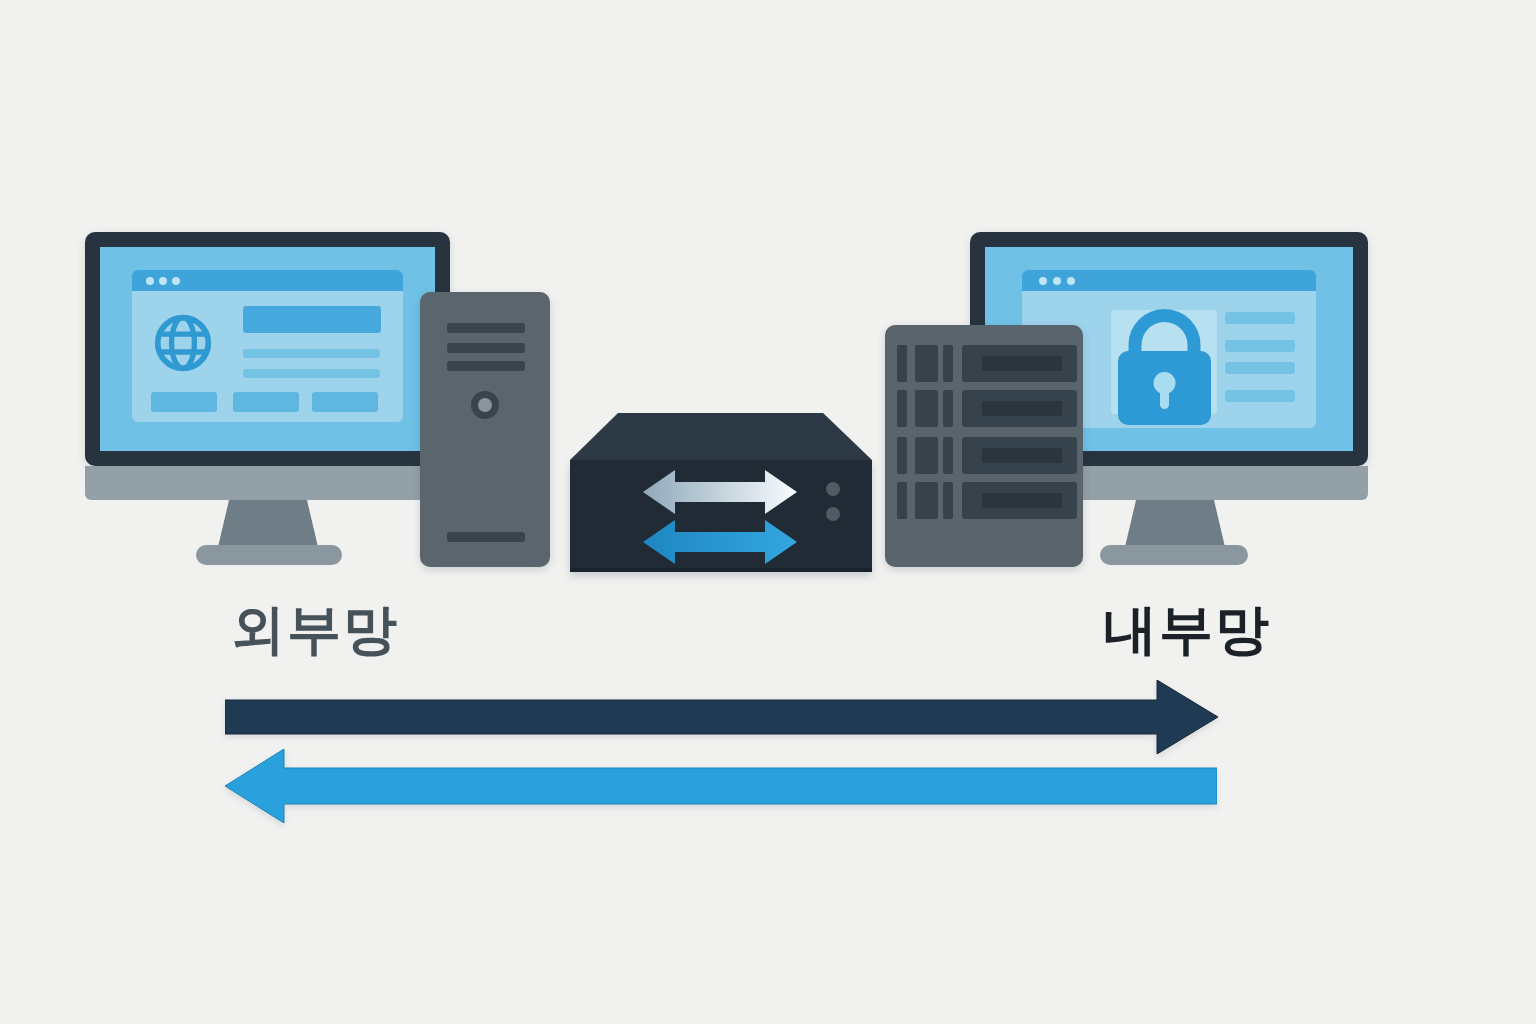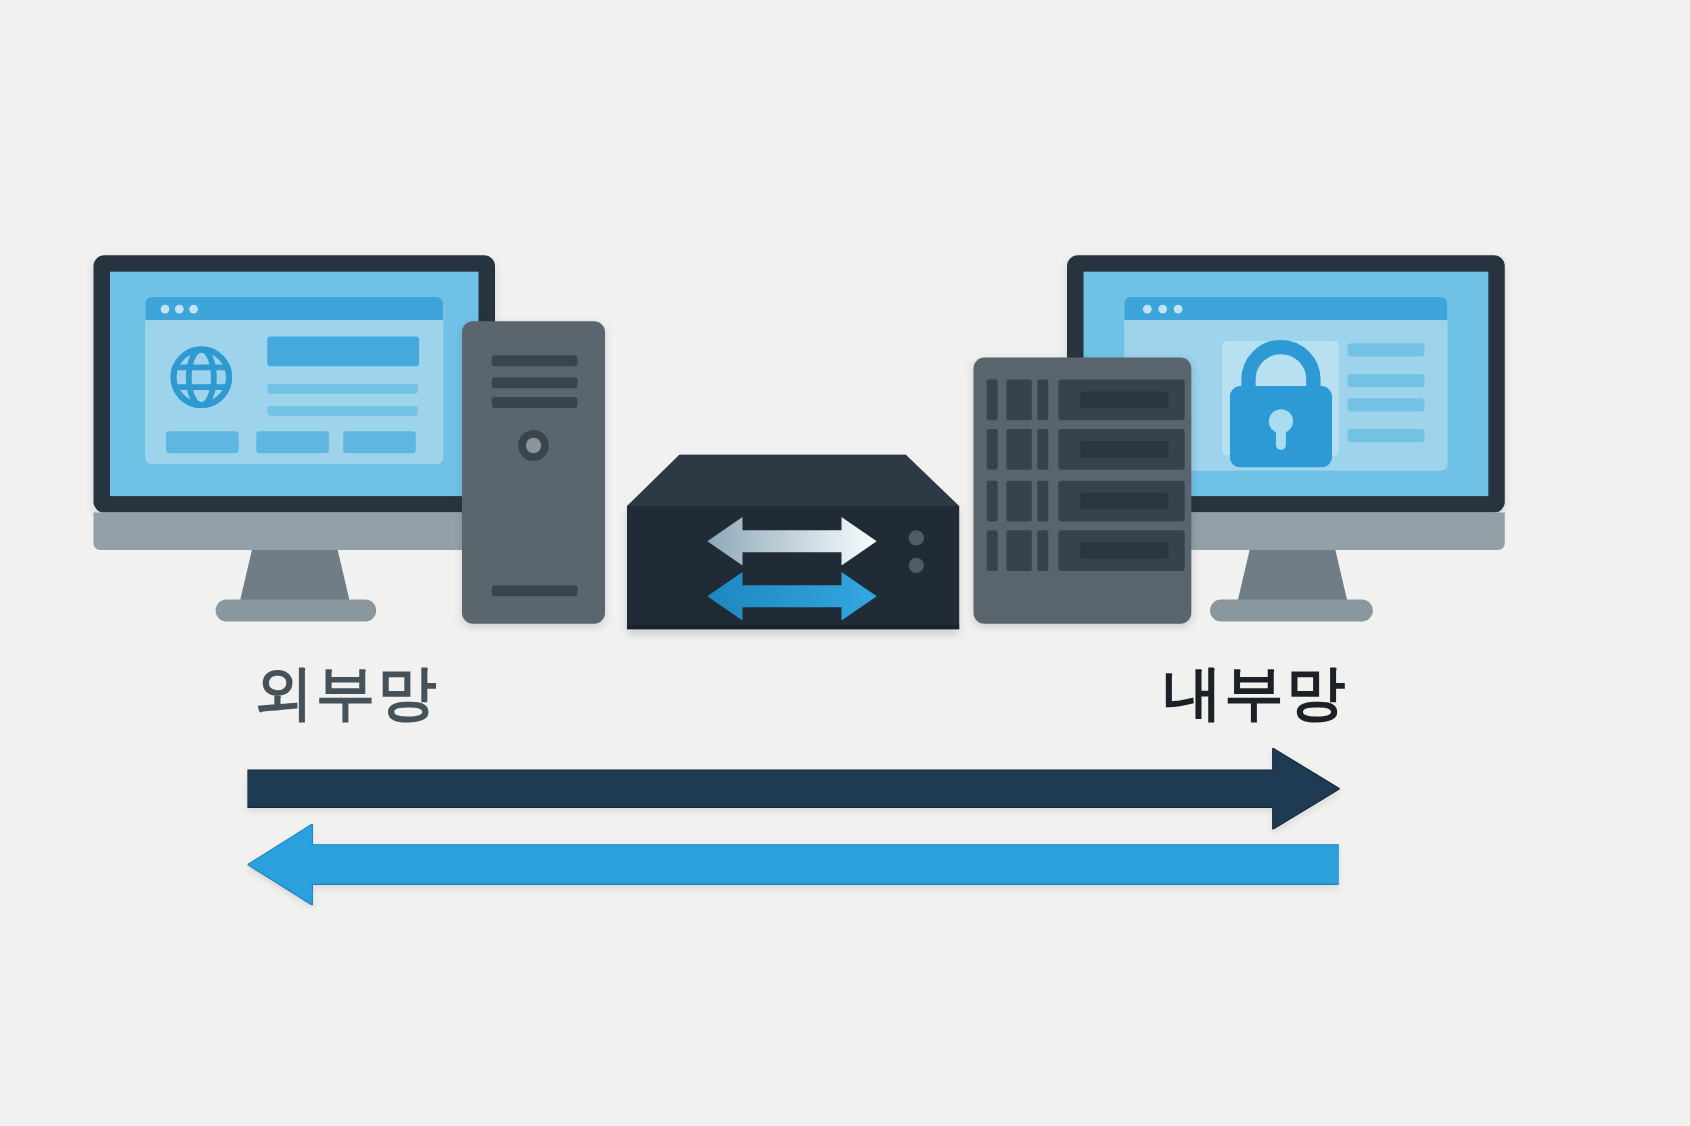--- a/index.html
+++ b/index.html
@@ -36,21 +36,21 @@
 
   
   .rack{background:#59646c;border-radius:10px;box-shadow:0 3px 8px rgba(40,50,60,.18);}
   .rk-bar{position:absolute;background:#37434c;border-radius:2px;}
   .rk-slot{position:absolute;background:#37434c;border-radius:3px;}
   .rk-slot-inner{position:absolute;background:#2b353d;border-radius:2px;}
 
   
   .netlabel{position:absolute;width:260px;text-align:center;font-size:54px;font-weight:bold;letter-spacing:2px;}
   .lbl-ext{color:#46525a;}
-  .lbl-int{color:#1b2126;}
+  .lbl-int{color:#1b2126;text-align:right;}
 
   svg{display:block;}
   .shadowed{filter:drop-shadow(0 3px 3px rgba(30,40,50,.12));}
 </style>
 </head>
 <body>
 
 <div class="canvas">
 
   <div>

